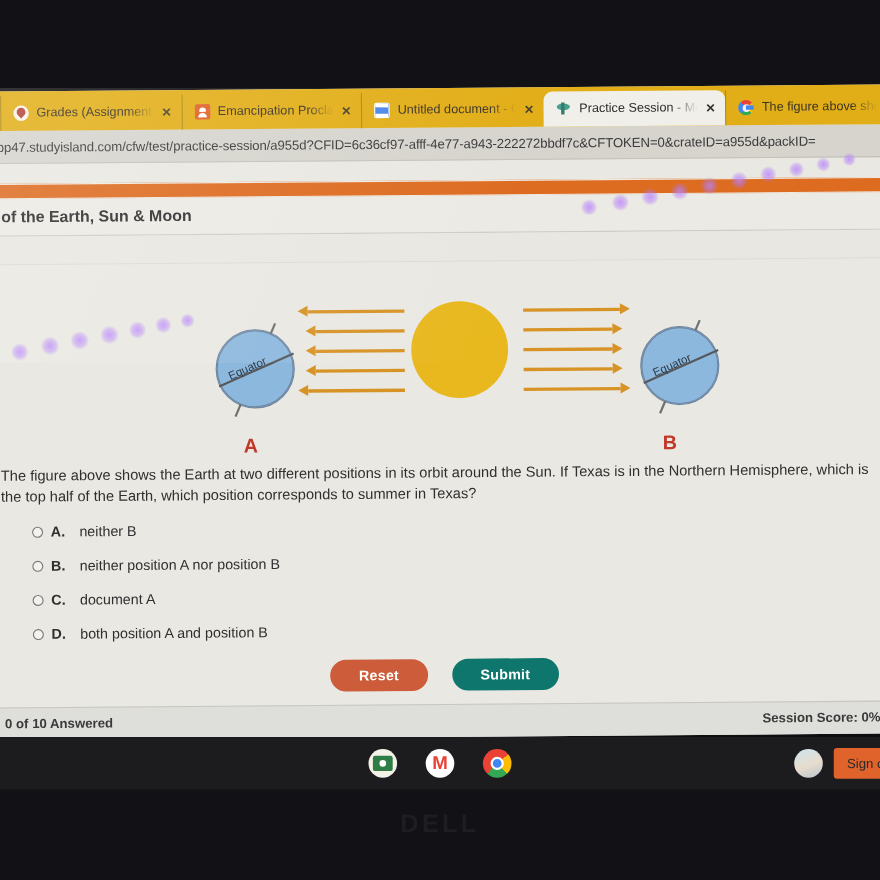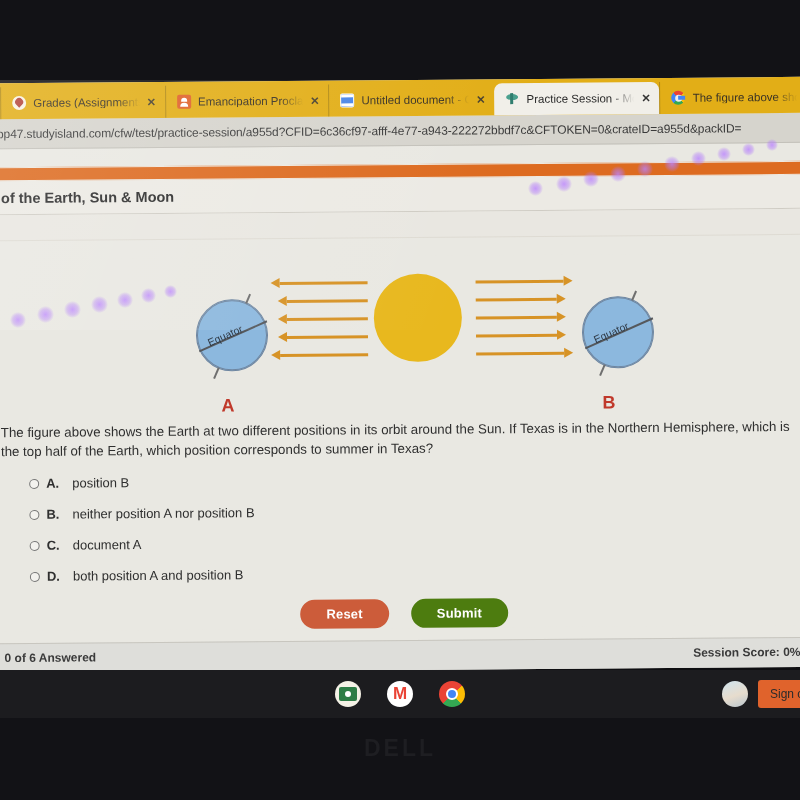--- a/index.html
+++ b/index.html
@@ -236,21 +236,21 @@
   }
   .btn {
     font-size:13px; font-weight:700; color:#fff;
     padding:7px 26px;
     border-radius:16px;
     border:none;
     text-align:right;
     letter-spacing:.2px;
   }
   .btn-reset  { background:#cc5c3a; }
-  .btn-submit { background:#4d7c0f; }
+  .btn-submit { background:#0f766e; }
 
   .footer {
     margin-top:12px;
     height:30px;
     background:#dededa;
     border-top:1px solid #c8c6bf;
     display:flex; align-items:center; justify-content:space-between;
     padding:0 4px 0 6px;
     font-size:12px; font-weight:700; color:#3a3a3a;
   }
@@ -415,21 +415,21 @@
         <div class="poslabel" style="left:592px; top:138px;">B</div>
       </div>
 
       <p class="qtext">The figure above shows the Earth at two different positions in its orbit around the Sun. If Texas is in the Northern Hemisphere, which is the top half of the Earth, which position corresponds to summer in Texas?</p>
 
       <div class="options">
 
         <div class="option">
           <span class="radio"></span>
           <span class="olabel">A.</span>
-          <span class="otext">position B</span>
+          <span class="otext">neither B</span>
         </div>
 
         <div class="option">
           <span class="radio"></span>
           <span class="olabel">B.</span>
           <span class="otext">neither position A nor position B</span>
         </div>
 
         <div class="option">
           <span class="radio"></span>
@@ -444,21 +444,21 @@
         </div>
       </div>
 
       <div class="buttons">
         <button class="btn btn-reset">Reset</button>
         <button class="btn btn-submit">Submit</button>
       </div>
     </div>
 
     <div class="footer">
-      <span>0 of 6 Answered</span>
+      <span>0 of 10 Answered</span>
       <span class="right">Session Score: 0% (0/0</span>
     </div>
   </div>
 
   <div class="shelf">
     <div class="shelf-icon ic-classroom"></div>
     <div class="shelf-icon ic-gmail"></div>
     <div class="shelf-icon ic-chrome"></div>
 
     <div class="shelf-right">

